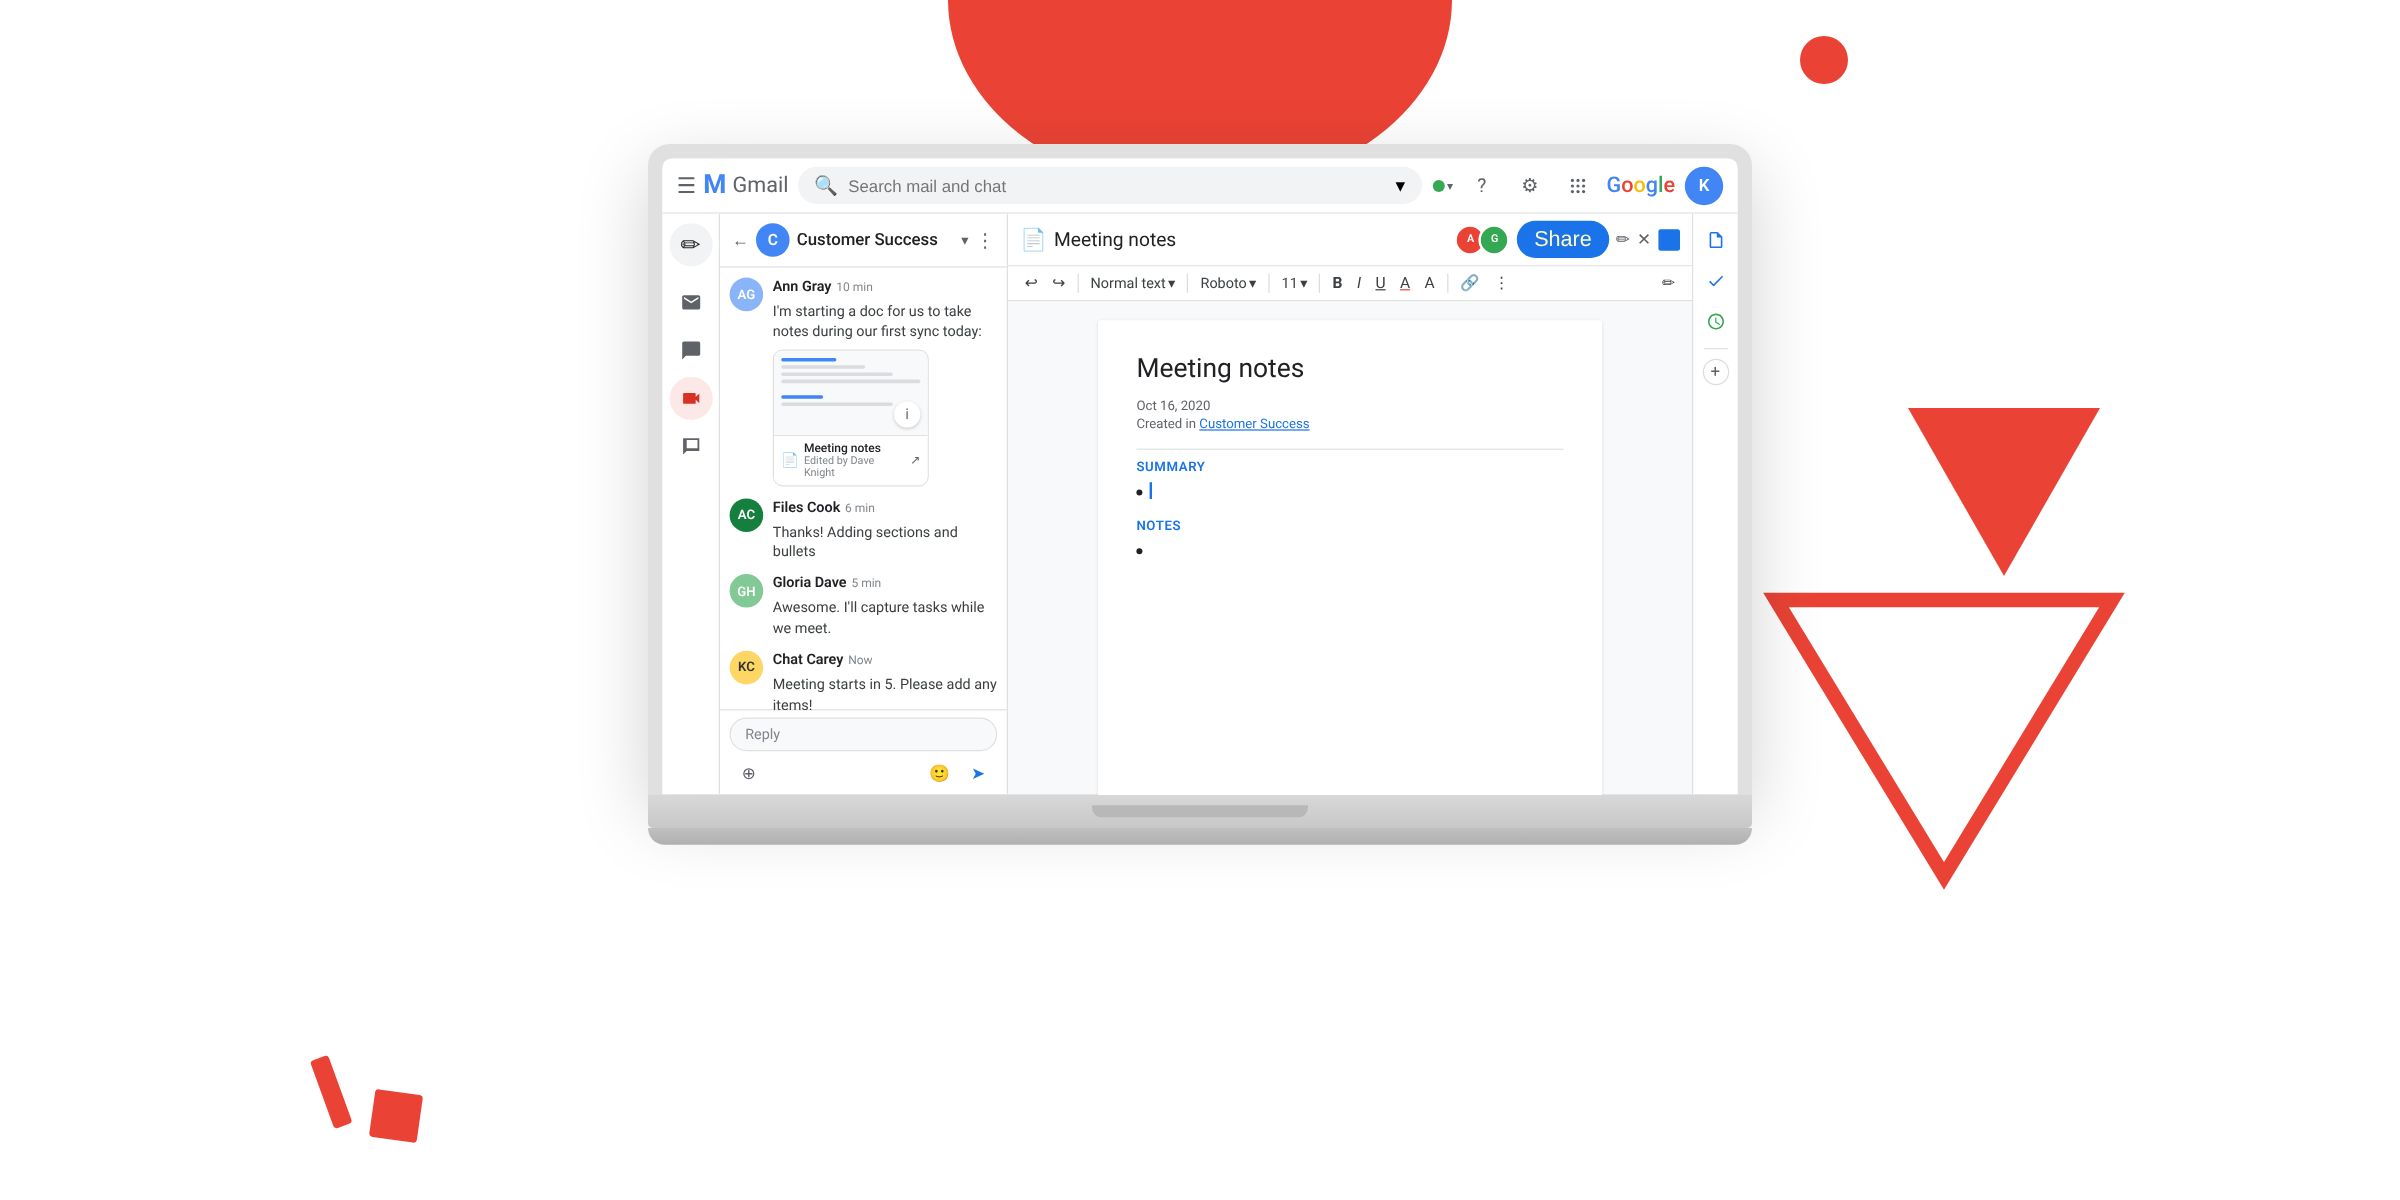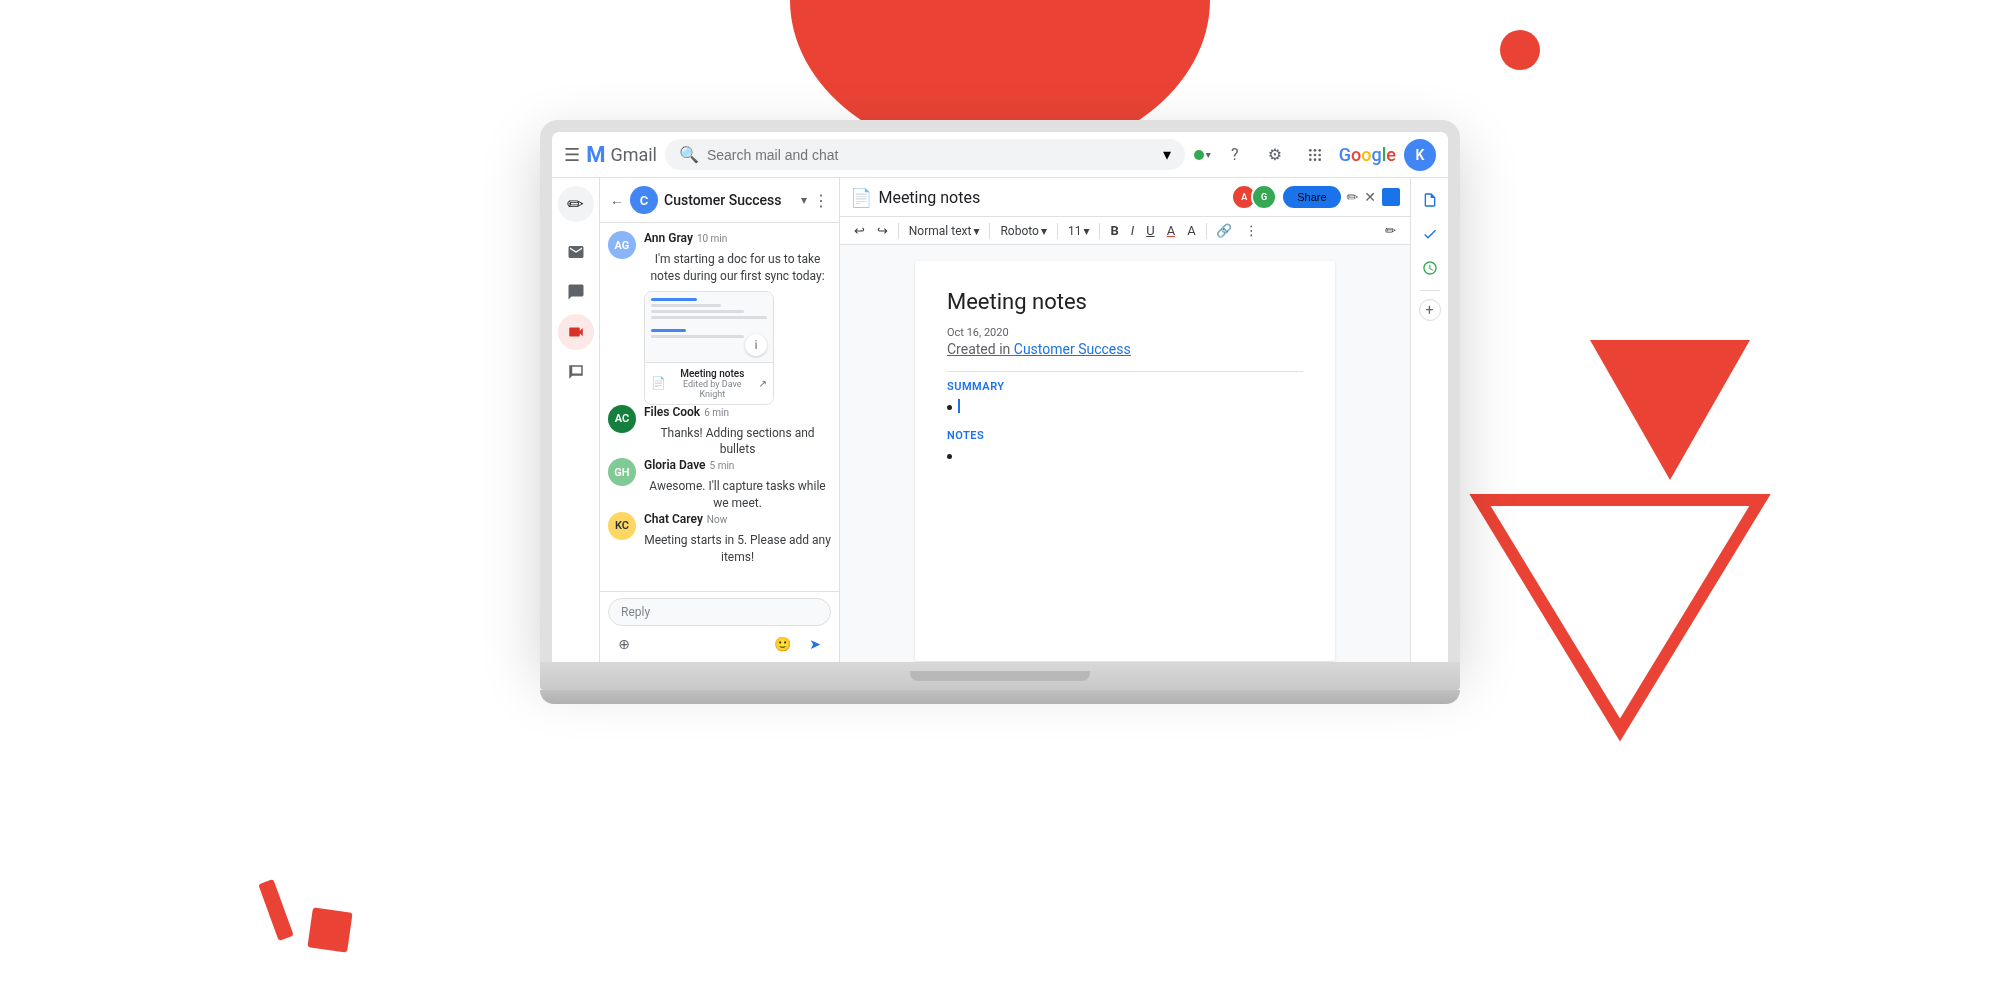--- a/index.html
+++ b/index.html
@@ -276,21 +276,21 @@
       border-bottom: 2px solid #1a73e8;
       font-weight: 500;
     }
 
     .chat-messages {
       flex: 1;
       overflow-y: auto;
       padding: 8px;
       display: flex;
       flex-direction: column;
-      text-align: center;
+      gap: 10px;
     }
 
     .chat-message {
       display: flex;
       gap: 8px;
       align-items: flex-start;
     }
 
     .msg-avatar {
       width: 28px; height: 28px;
@@ -491,25 +491,25 @@
       font-size: 9px;
       color: white;
       font-weight: 600;
     }
 
     .collab-avatar:first-child { margin-left: 0; background: #ea4335; }
     .collab-avatar:nth-child(2) { background: #34a853; }
 
     .share-btn {
       background: #1a73e8;
-      color: #000000;
+      color: #fef9c3;
       border: none;
       border-radius: 16px;
       padding: 5px 14px;
-      font-size: 11px;
+      font-size: 18px;
       cursor: pointer;
       font-weight: 500;
       text-align: right;
     }
 
     .doc-edit-icon {
       font-size: 14px;
       color: #5f6368;
       cursor: pointer;
     }
@@ -585,24 +585,23 @@
       margin-bottom: 12px;
     }
 
     .doc-date {
       font-size: 11px;
       color: #5f6368;
       margin-bottom: 2px;
     }
 
     .doc-created-in {
-      font-size: 14px;
+      font-size: 11px;
       color: #5f6368;
       margin-bottom: 14px;
-      text-decoration: underline;
     }
 
     .doc-created-in a {
       color: #1a73e8;
       text-decoration: underline;
     }
 
     .doc-section-divider {
       border: none;
       border-top: 1px solid #e0e0e0;

